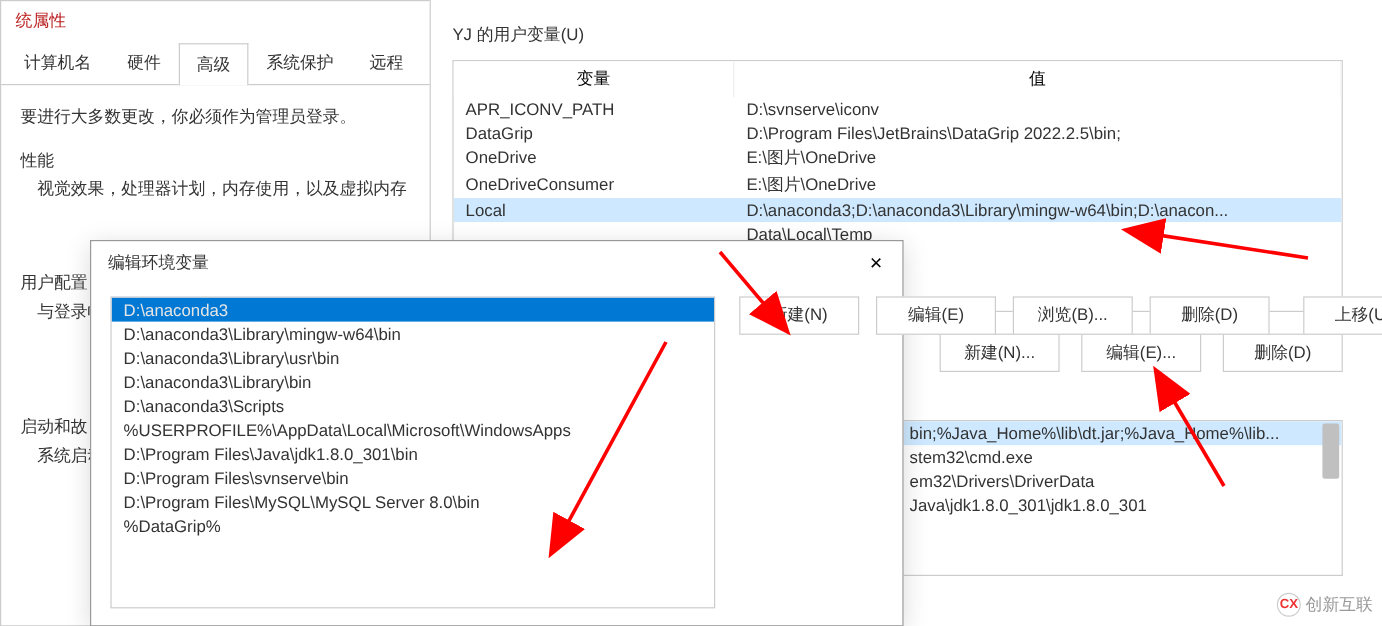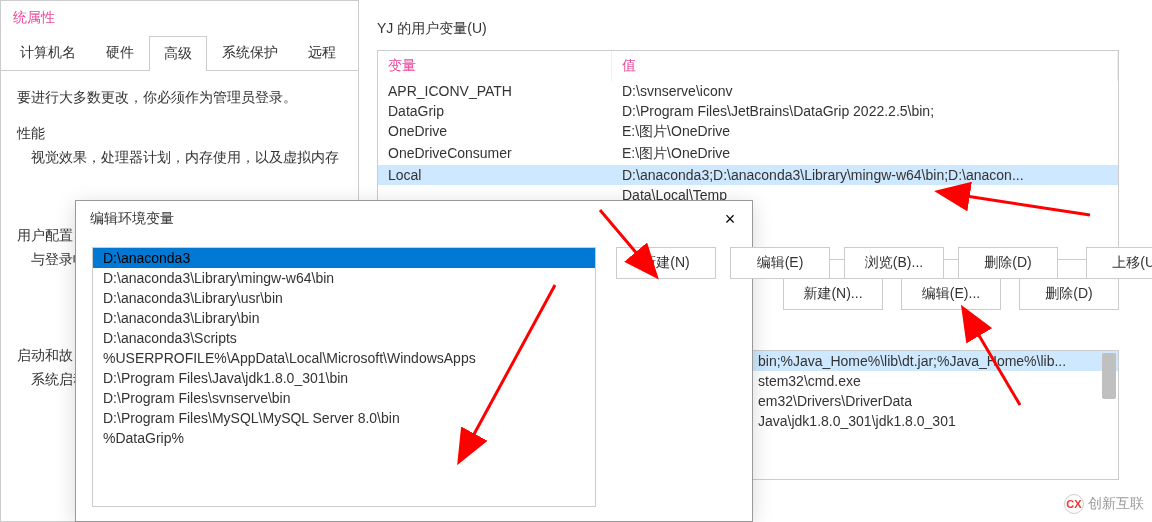--- a/index.html
+++ b/index.html
@@ -23,21 +23,21 @@
       left: 0;
       top: 0;
       width: 373px;
       height: 522px;
       background: #fff;
       border: 1px solid #ccc;
     }
     .sys-props-title {
       padding: 8px 12px;
       font-size: 14px;
-      color: #ec4899;
+      color: #b91c1c;
     }
     .tabs-row {
       display: flex;
       border-bottom: 1px solid #ccc;
       padding-left: 4px;
     }
     .tab {
       padding: 8px 14px;
       border: 1px solid transparent;
       border-bottom: none;
@@ -93,22 +93,23 @@
       border: 1px solid #ccc;
       height: 210px;
       overflow: hidden;
     }
     .env-table-header {
       display: flex;
       background: #fff;
     }
     .env-th {
       padding: 6px 10px;
-      color: #ec4899;
+      color: #000000;
       border-right: 1px solid #eee;
+      text-align: center;
     }
     .env-th-name { width: 234px; }
     .env-th-val { flex: 1; }
     .env-tr {
       display: flex;
       color: #333;
     }
     .env-tr.selected {
       background: #cde8ff;
     }
@@ -202,21 +203,21 @@
       height: 260px;
       overflow: auto;
     }
     .path-item {
       padding: 2px 10px;
       color: #333;
       white-space: nowrap;
     }
     .path-item.selected {
       background: #0078d4;
-      color: #000000;
+      color: #e5e5e5;
     }
     .edit-env-buttons {
       display: flex;
       flex-direction: row;
       gap: 14px;
       width: 120px;
     }
     
     
     .arrow-svg {

